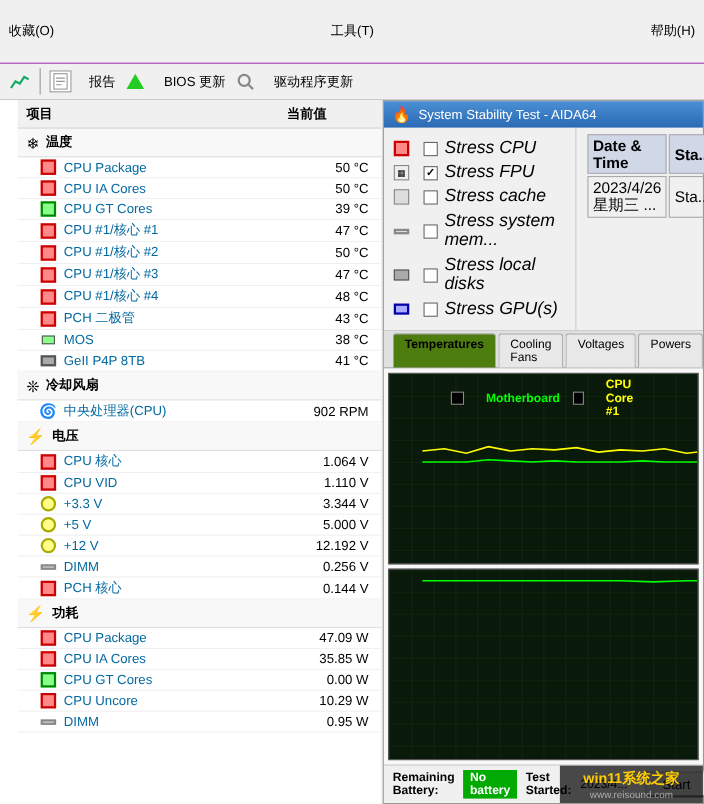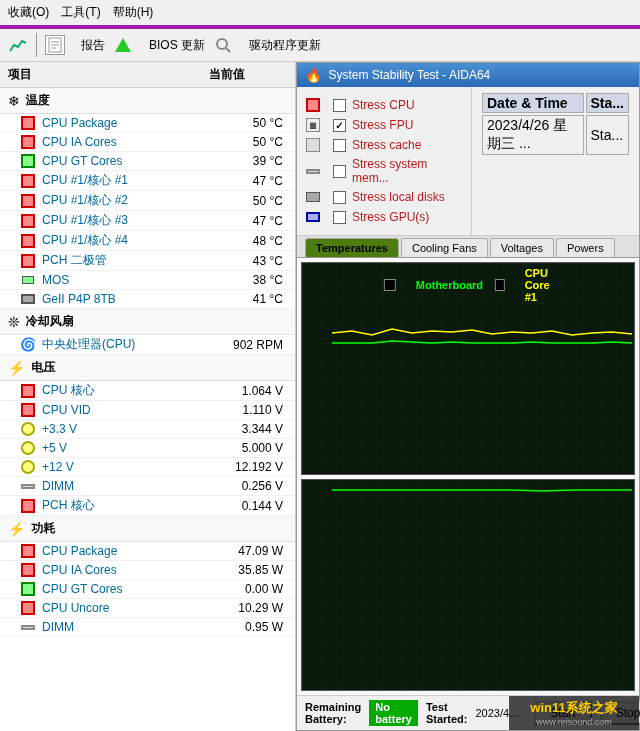--- a/index.html
+++ b/index.html
@@ -17,24 +17,25 @@
       width: 640px;
       height: 731px;
       background: #f0f0f0;
       display: flex;
       flex-direction: column;
     }
 
     
     .menu-bar {
       background: #f0f0f0;
-      padding: 4px 8px;
+      padding: 20px 8px;
       display: flex;
       gap: 12px;
-      border-bottom: 4px solid #a21caf;
+      border-bottom: 1px solid #a21caf;
+      justify-content: space-between;
     }
     .menu-item {
       font-size: 12px;
       cursor: pointer;
       color: #000;
     }
 
     
     .toolbar {
       background: #f0f0f0;
@@ -70,25 +71,26 @@
 
     
     .content-area {
       display: flex;
       flex: 1;
       overflow: hidden;
     }
 
     
     .left-panel {
-      width: 296px;
+      width: 348px;
       background: #fff;
       border-right: 1px solid #ccc;
       overflow-y: auto;
       flex-shrink: 0;
+      padding-left: 16px;
     }
 
     .left-panel-header {
       display: flex;
       background: #f0f0f0;
       border-bottom: 1px solid #ccc;
       padding: 2px 0;
     }
     .left-panel-header .col-name {
       flex: 1;
@@ -274,22 +276,23 @@
       border: 1px solid #555;
       background: #aaa;
     }
     .stress-icon-gpu {
       width: 14px;
       height: 10px;
       border: 2px solid #00a;
       background: #aaf;
     }
     .stress-label {
-      font-size: 12px;
-      color: #b91c1c;
+      font-size: 16px;
+      color: #000000;
+      font-style: italic;
     }
 
     
     .date-panel {
       flex: 1;
       padding: 4px 8px;
     }
     .date-table {
       font-size: 14px;
       width: 100%;

